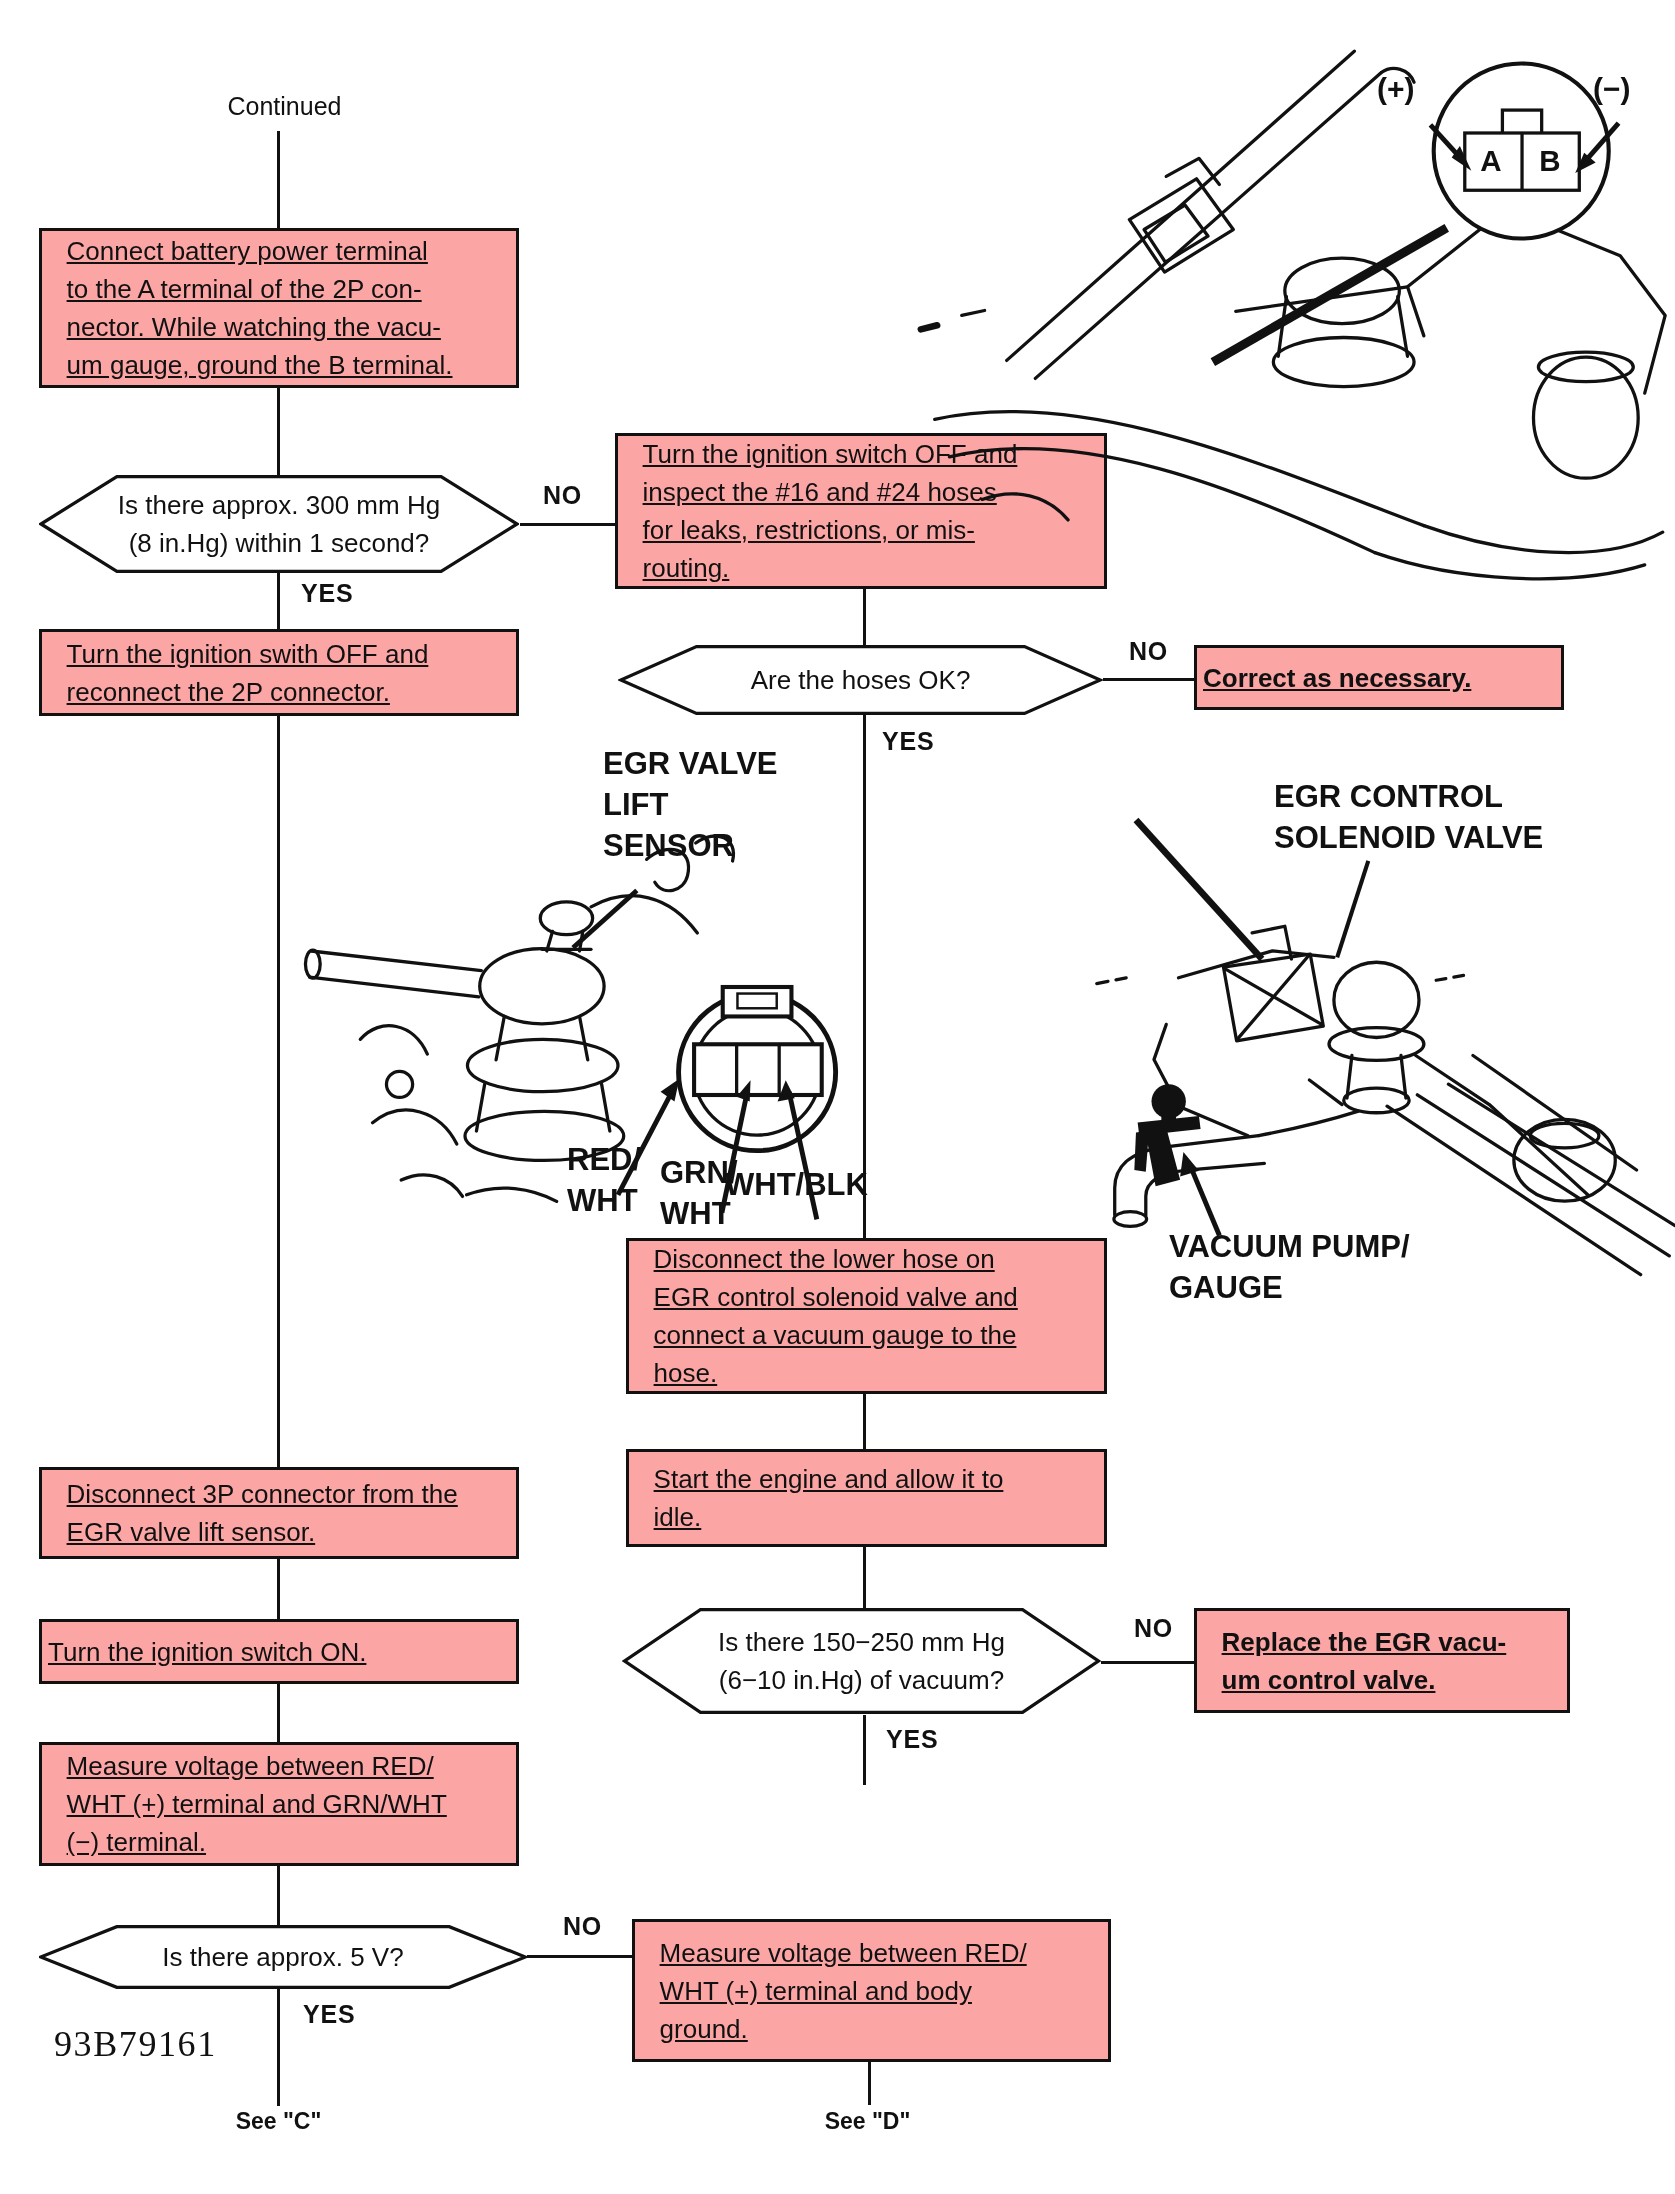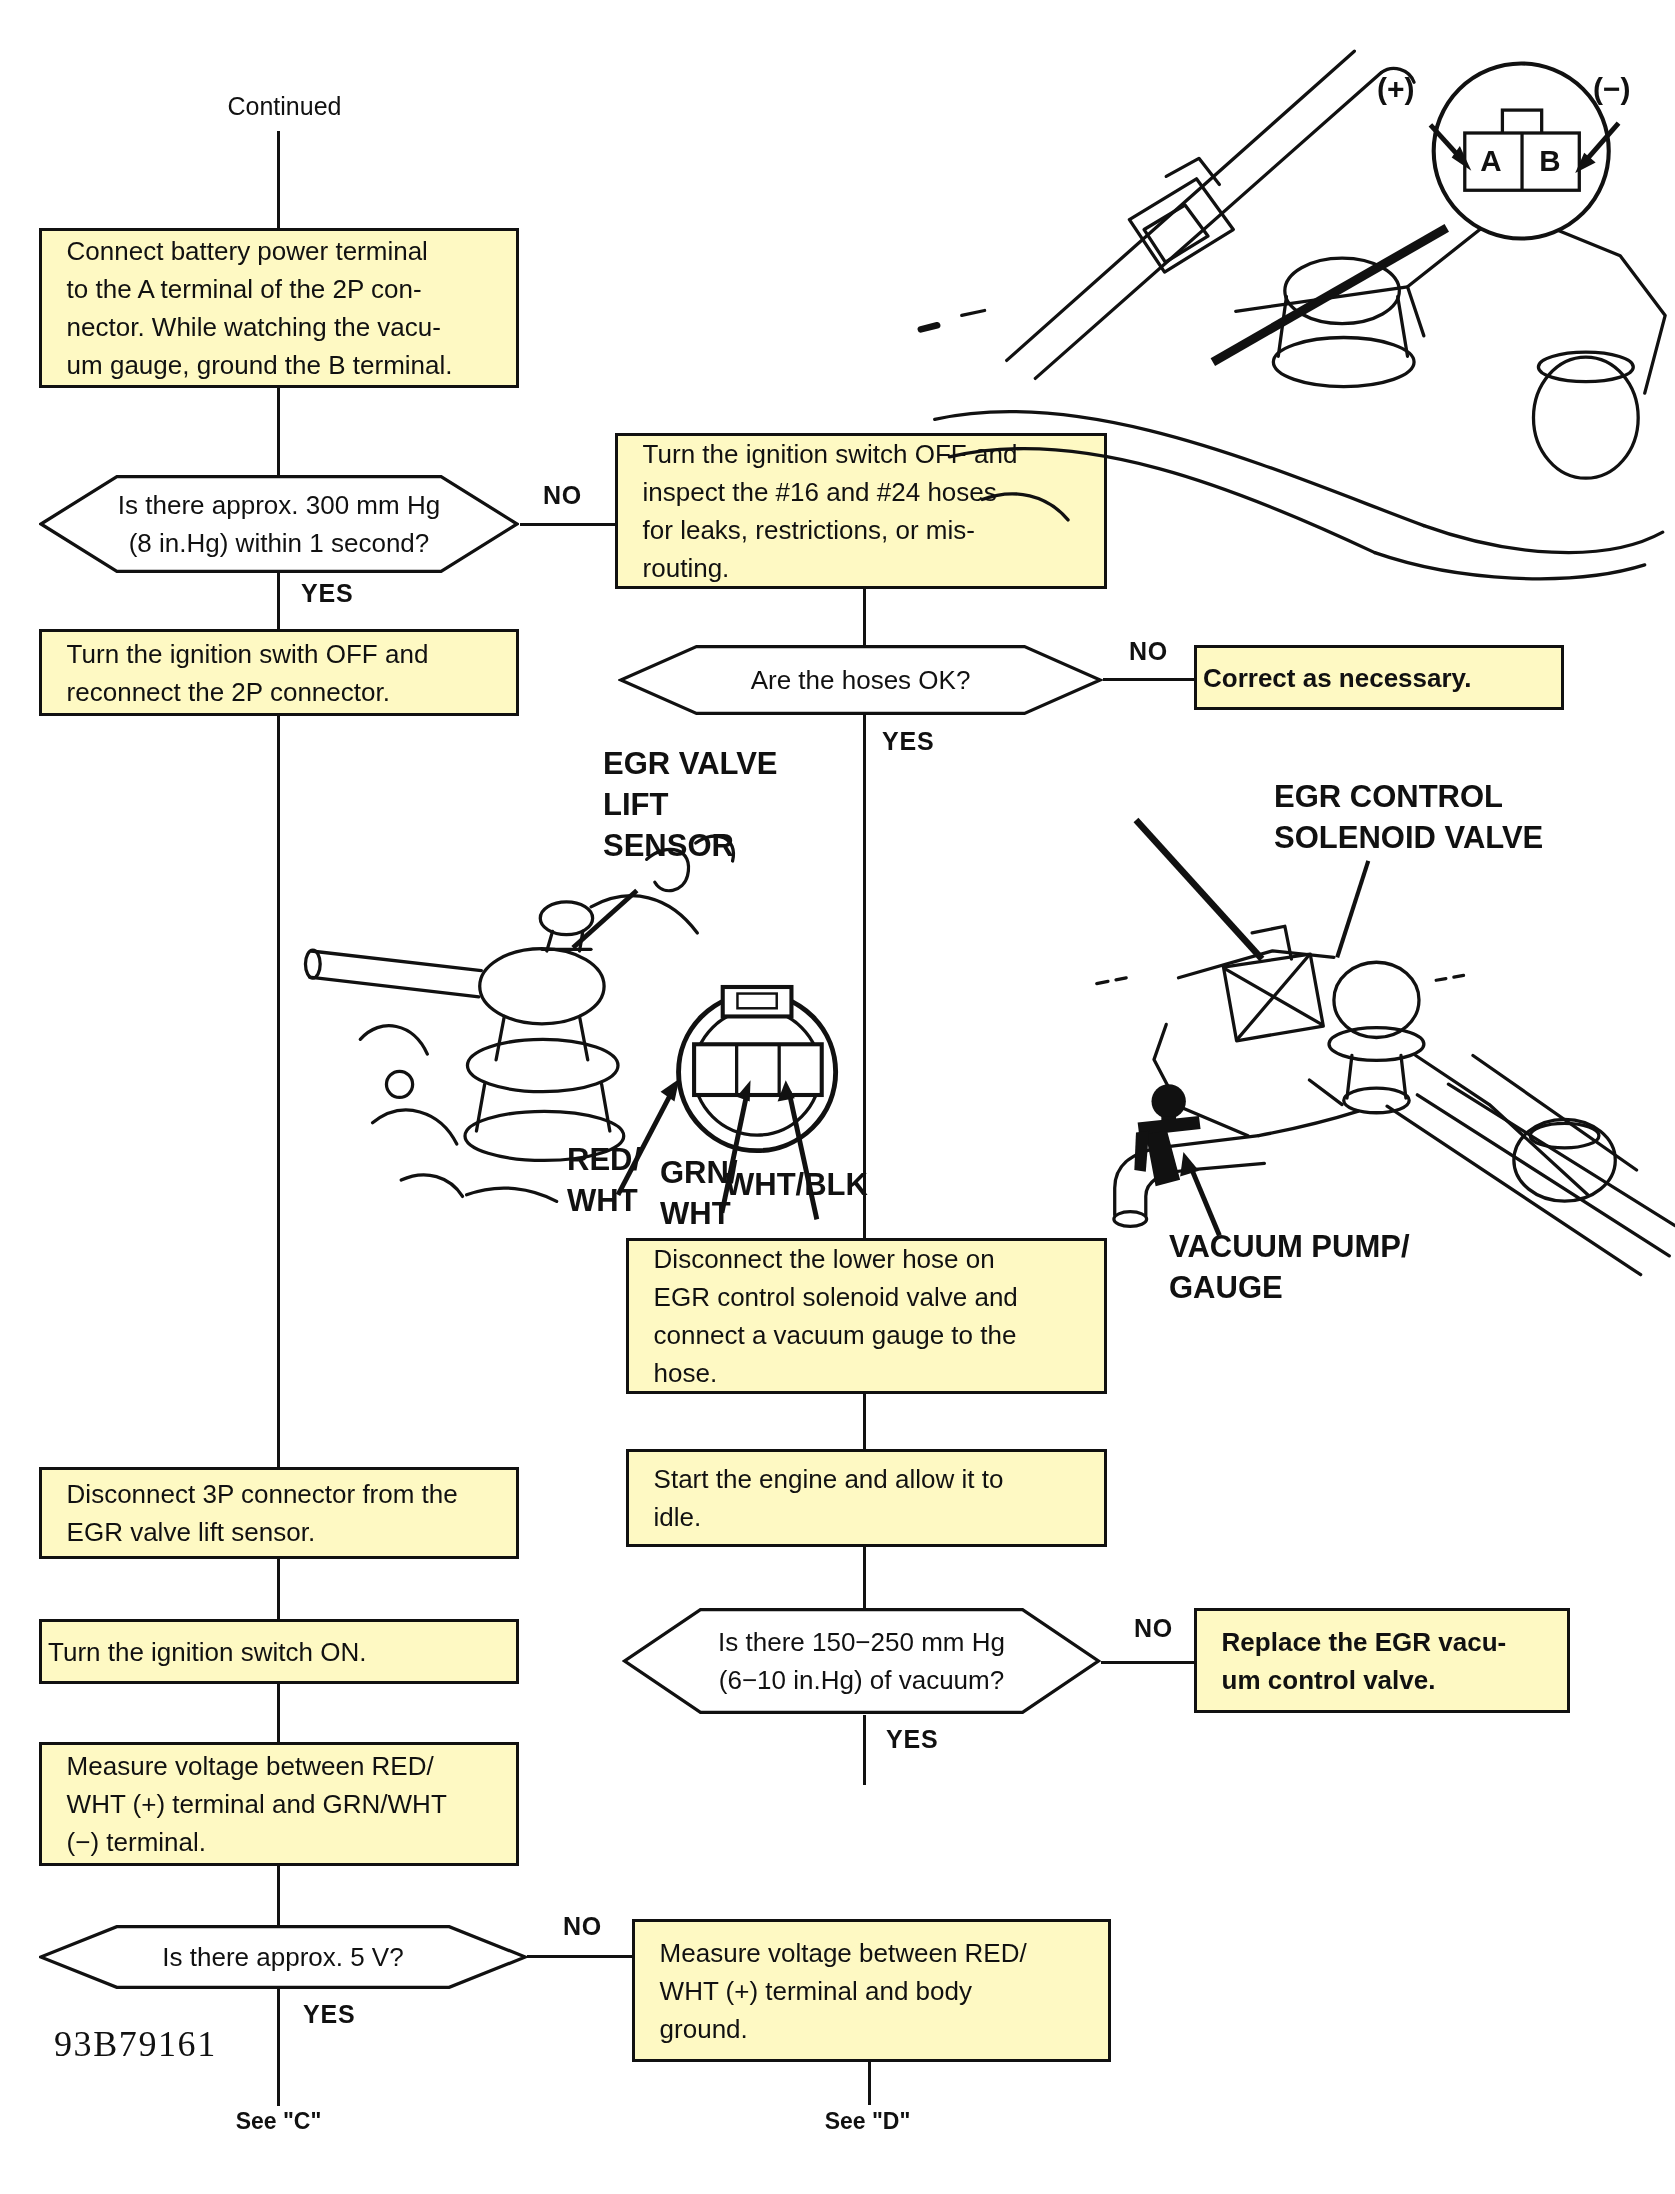--- a/index.html
+++ b/index.html
@@ -4,22 +4,22 @@
 <style>
   html,body { margin:0; padding:0; background:#e8e8e8; }
   .stage {
     position:relative; width:1675px; height:2194px; background:#ffffff;
     font-family:"Liberation Sans", sans-serif; color:#111; overflow:hidden;
   }
   .vline, .hline { position:absolute; background:#111; }
   .vline { width:2.5px; }
   .hline { height:2.5px; }
   .pbox {
-    position:absolute; border:3.3px solid #111; background:#fef9c3;
-    display:flex; flex-direction:column; justify-content:center; box-sizing:border-box;
+    position:absolute; border:3.3px solid #111; background:#fca5a5;
+    display:flex; flex-direction:column; justify-content:center; box-sizing:border-box;text-decoration:underline;
   }
   .pbox .txt {
     font-size:26px; line-height:38px; white-space:pre-line;
     padding-left:24.6px; padding-right:6.5px; text-align:left;
   }
   .pbox.center .txt { text-align:left; padding:0 6px; }
   .pbox.bold .txt { font-weight:700; }
   .hex { position:absolute; }
   .hex svg { position:absolute; left:0; top:0; }
   .hex .txt {

